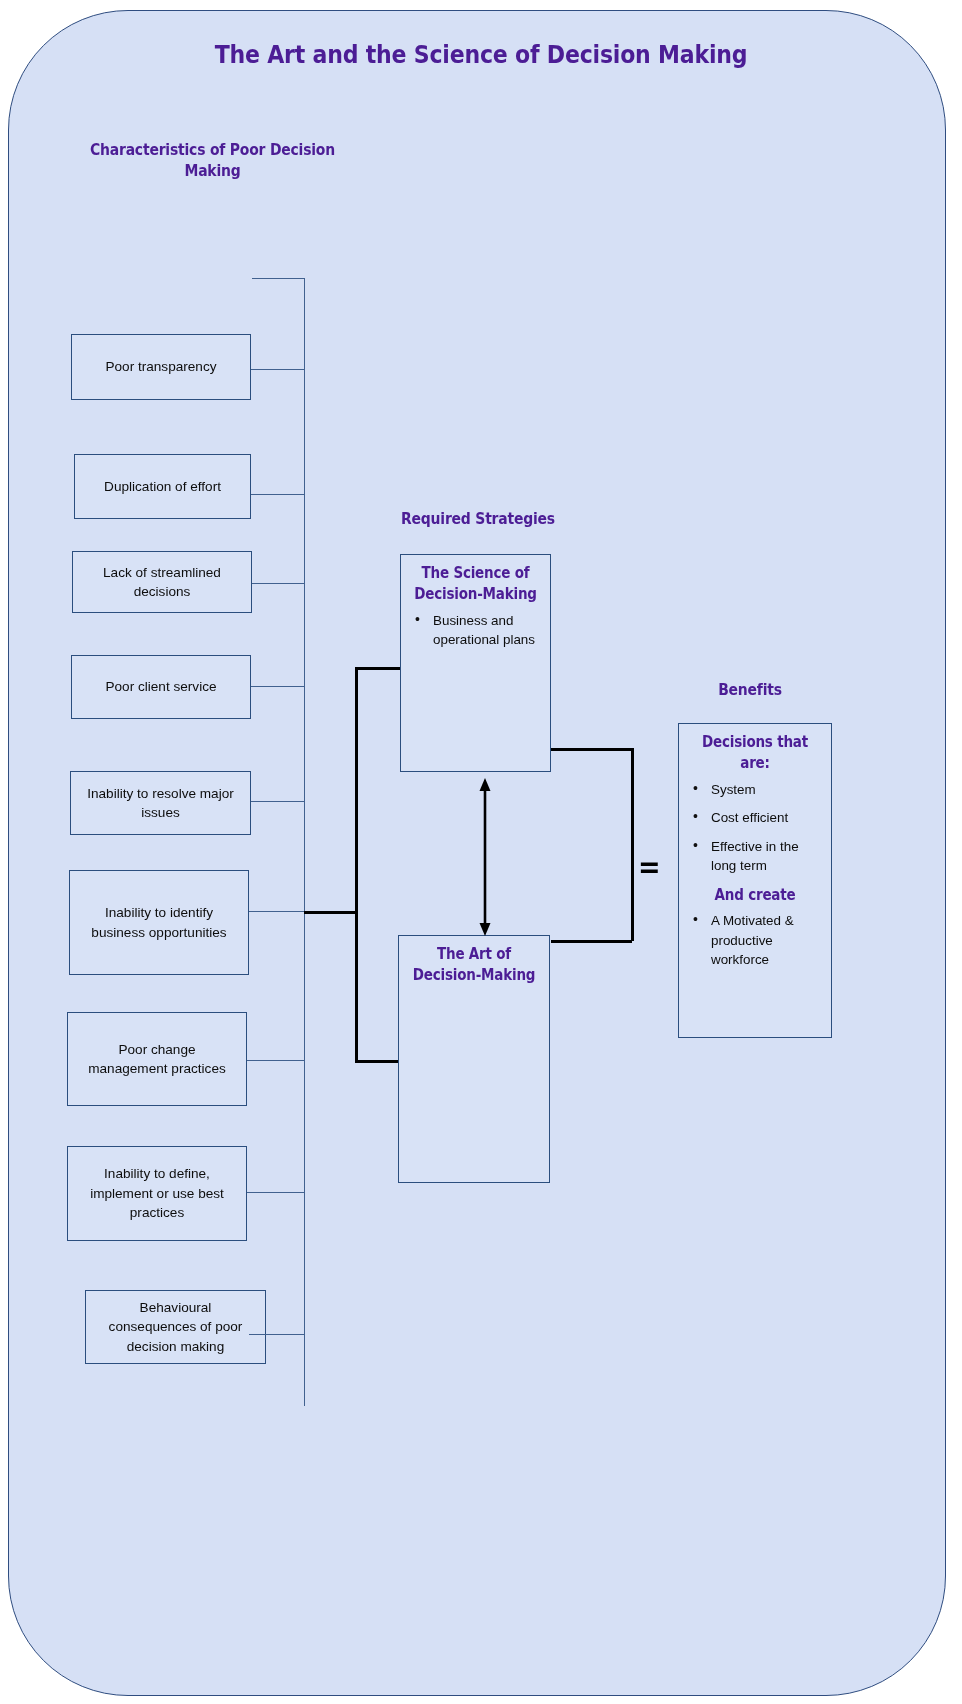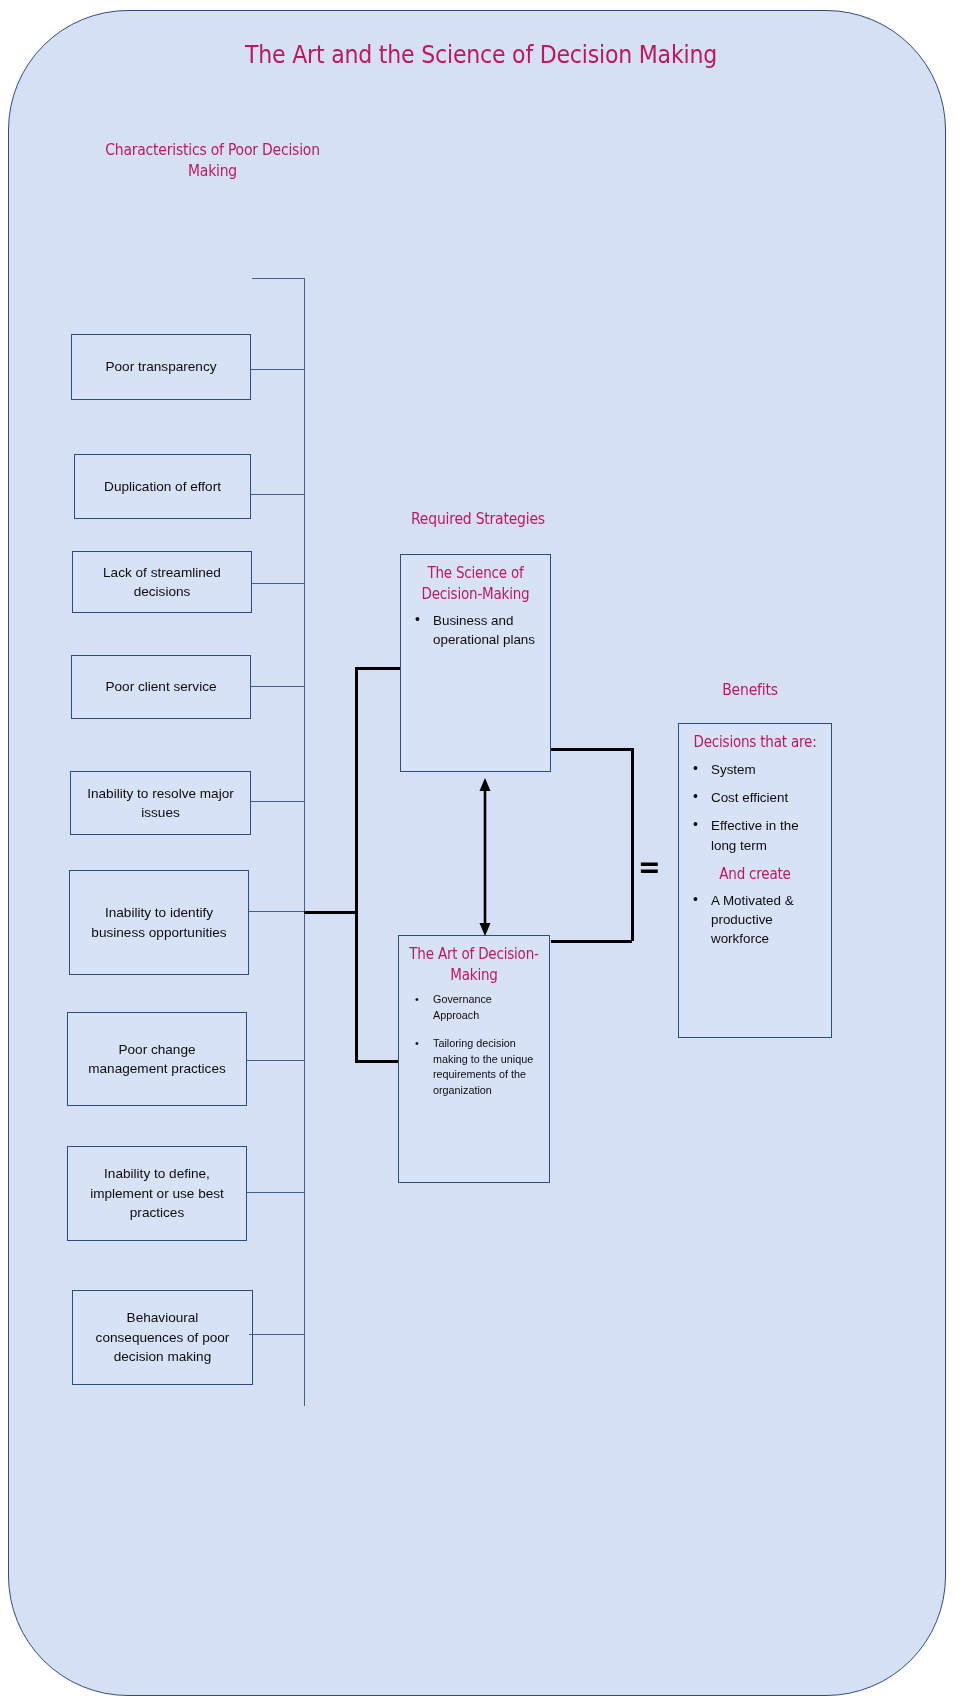--- a/index.html
+++ b/index.html
@@ -20,23 +20,23 @@
     width:938px;height:1686px;
     box-sizing:border-box;
     background:#d6e0f5;
     border:1.6px solid #2f4d80;
     border-radius:120px/120px;
   }
 
   
   .comic{
     font-family:"DejaVu Sans",sans-serif;
-    font-weight:normal;
+    font-weight:bold;
     font-stretch:condensed;
-    color:#be185d;
+    color:#4c1d95;
     letter-spacing:-0.2px;
   }
 
   .main-title{
     position:absolute;
     left:0;top:40px;width:962px;
     text-align:center;
     font-size:24.5px;
     line-height:30px;
   }
@@ -200,21 +200,21 @@
   </div>
 
   <div class="lbox" style="left:67px;top:1012px;width:180px;height:94px;">
     <span>Poor change management practices</span>
   </div>
 
   <div class="lbox" style="left:67px;top:1146px;width:180px;height:95px;">
     <span>Inability to define, implement or use best practices</span>
   </div>
 
-  <div class="lbox" style="left:72px;top:1290px;width:181px;height:95px;">
+  <div class="lbox" style="left:85px;top:1290px;width:181px;height:74px;">
     <span>Behavioural consequences of poor decision making</span>
   </div>
 
   <div class="thin-h" style="left:252px;top:278px;width:52px;"></div>
   <div class="thin-h" style="left:251px;top:369px;width:53px;"></div>
   <div class="thin-h" style="left:251px;top:494px;width:53px;"></div>
   <div class="thin-h" style="left:252px;top:583px;width:52px;"></div>
   <div class="thin-h" style="left:251px;top:686px;width:53px;"></div>
   <div class="thin-h" style="left:251px;top:801px;width:53px;"></div>
   <div class="thin-h" style="left:249px;top:911px;width:55px;"></div>
@@ -233,24 +233,20 @@
 
   <div class="cbox" style="left:400px;top:554px;width:151px;height:218px;">
     <span class="bhead comic">The Science of Decision-Making</span>
     <ul class="blist">
       <li>Business and operational plans</li>
     </ul>
   </div>
 
   <div class="cbox" style="left:398px;top:935px;width:152px;height:248px;">
     <span class="bhead comic">The Art of Decision-Making</span>
-    <ul class="blist small">
-      <li>Governance Approach</li>
-      <li>Tailoring decision making to the unique requirements of the organization</li>
-    </ul>
   </div>
 
   <svg class="dblarrow" viewBox="0 0 12 158">
     <line x1="6" y1="10" x2="6" y2="148" stroke="#000" stroke-width="2.6"></line>
     <polygon points="6,0 11.5,13 0.5,13" fill="#000"></polygon>
     <polygon points="6,158 11.5,145 0.5,145" fill="#000"></polygon>
   </svg>
 
   <div class="thick-h" style="left:551px;top:748px;width:81px;"></div>
   <div class="thick-v" style="left:631px;top:748px;height:193px;"></div>

